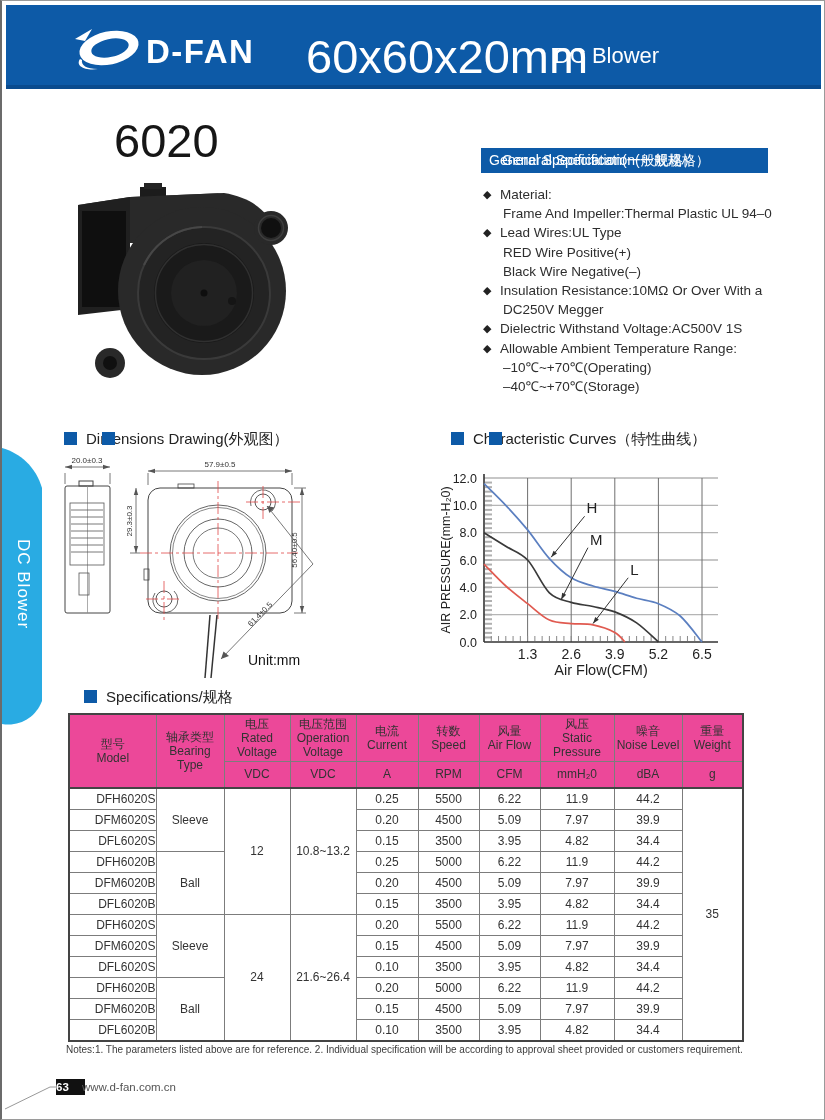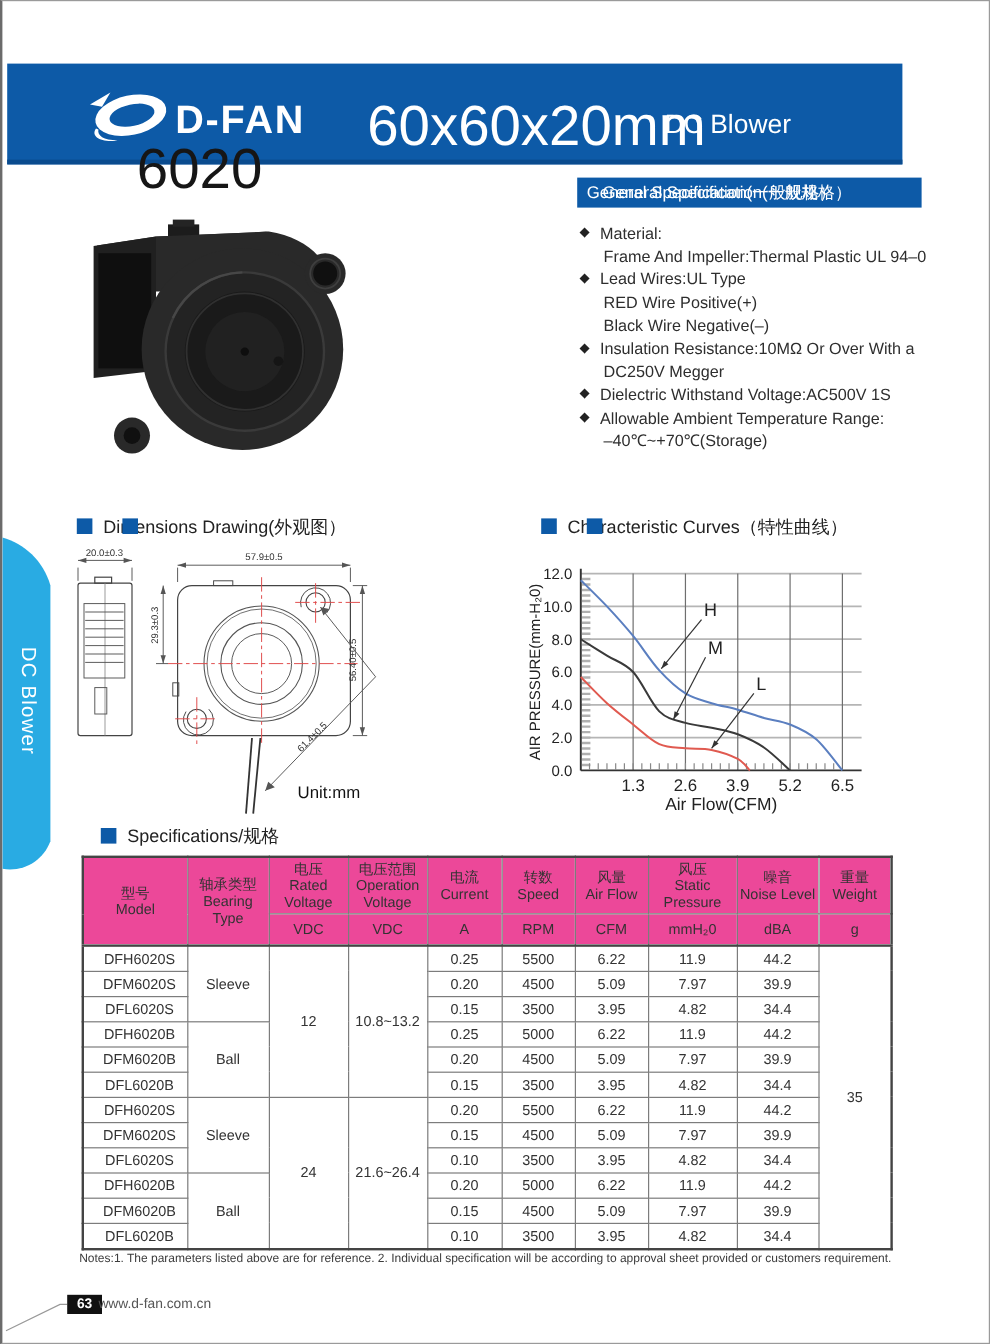--- a/index.html
+++ b/index.html
@@ -1,22 +1,22 @@
 <!DOCTYPE html>
 <html><head>
 <meta charset="utf-8">
 <style>
   html,body{margin:0;padding:0;}
   body{width:825px;height:1120px;position:relative;background:#fff;
        font-family:"Liberation Sans",sans-serif;overflow:hidden;}
   .page{position:absolute;left:0;top:0;width:825px;height:1120px;
         border:1px solid #9a9a9a;border-left:2px solid #6b6b6b;box-sizing:border-box;}
   
-  .hdr{position:absolute;left:4px;top:4px;width:746px;height:80px;background:#0d5aa7;
-       border-bottom:4px solid #0a4b8e;margin-top:48px;}
+  .hdr{position:absolute;left:4px;top:4px;width:815px;height:80px;background:#0d5aa7;
+       border-bottom:4px solid #0a4b8e;}
   .brand{position:absolute;left:140px;top:28px;color:#fff;font-size:33px;font-weight:bold;
          letter-spacing:1.5px;}
   .size-title{position:absolute;left:300px;top:24px;color:#fff;font-size:47px;font-weight:400;}
   .ptype{position:absolute;left:548px;top:38px;color:#fff;font-size:22px;}
   
   .model-number{position:absolute;left:112px;top:112px;font-size:47px;color:#161616;text-align:right;}
   
   .gs-title{position:absolute;left:479px;top:147px;width:287px;height:25px;background:#0d5aa7;
             overflow:hidden;}
   .gs-title span{position:absolute;top:4px;color:#fff;font-size:14px;white-space:nowrap;}
@@ -35,25 +35,25 @@
              writing-mode:vertical-rl;letter-spacing:1px;}
   
   .spec-table{position:absolute;left:66px;top:712px;border-collapse:collapse;
               table-layout:fixed;border:2px solid #444;}
   .spec-table th,.spec-table td{border:1px solid #7c7c7c;text-align:center;color:#333;
               overflow:hidden;}
   .spec-table thead th{background:#ec4899;font-weight:normal;font-size:12px;line-height:14px;
               padding:2px 0;}
   .spec-table thead{border-bottom:2px solid #444;}
   .spec-table tbody td{font-size:12px;height:20px;padding:0;}
-  .spec-table td.tl{text-align:center;padding-left:7px;}
+  .spec-table td.tl{text-align:right;padding-left:7px;}
   
   .notes{position:absolute;left:64px;top:1043px;width:700px;font-size:10px;color:#3c3c3c;}
   .page-badge{position:absolute;left:54px;top:1078px;width:29px;height:16px;background:#111;
-              color:#fff;font-size:11.5px;font-weight:bold;text-align:center;line-height:16px;}
+              color:#fff;font-size:11.5px;font-weight:bold;text-align:left;line-height:16px;}
   .website{position:absolute;left:80px;top:1080px;font-size:11.5px;color:#555;}
   svg text{font-family:"Liberation Sans",sans-serif;}
 </style>
 </head>
 <body>
 
 <div class="page">
 
   <div class="hdr">
     <svg style="position:absolute;left:66px;top:18px;" width="72" height="50" viewBox="0 0 72 50">
@@ -103,20 +103,21 @@
   <div class="gs-list">
     <div class="gs-item"><span class="diamond">◆</span><span>Material:</span></div>
     <div class="gs-item indent"><span>Frame And Impeller:Thermal Plastic UL 94–0</span></div>
     <div class="gs-item"><span class="diamond">◆</span><span>Lead Wires:UL Type</span></div>
     <div class="gs-item indent"><span>RED Wire Positive(+)</span></div>
     <div class="gs-item indent"><span>Black Wire Negative(–)</span></div>
     <div class="gs-item"><span class="diamond">◆</span><span>Insulation Resistance:10MΩ Or Over With a</span></div>
     <div class="gs-item indent"><span>DC250V Megger</span></div>
     <div class="gs-item"><span class="diamond">◆</span><span>Dielectric Withstand Voltage:AC500V 1S</span></div>
     <div class="gs-item"><span class="diamond">◆</span><span>Allowable Ambient Temperature Range:</span></div>
+    <div class="gs-item indent"><span>–10℃~+70℃(Operating)</span></div>
     <div class="gs-item indent"><span>–40℃~+70℃(Storage)</span></div>
   </div>
 
   <div class="section-h" style="left:62px;top:429px;">
     <span class="sq"></span><span>Dimensions Drawing(外观图）</span>
   </div>
   <div class="artifact" style="left:100px;top:431px;"></div>
 
   <div class="section-h" style="left:449px;top:429px;">
     <span class="sq"></span><span>Characteristic Curves（特性曲线）</span>

